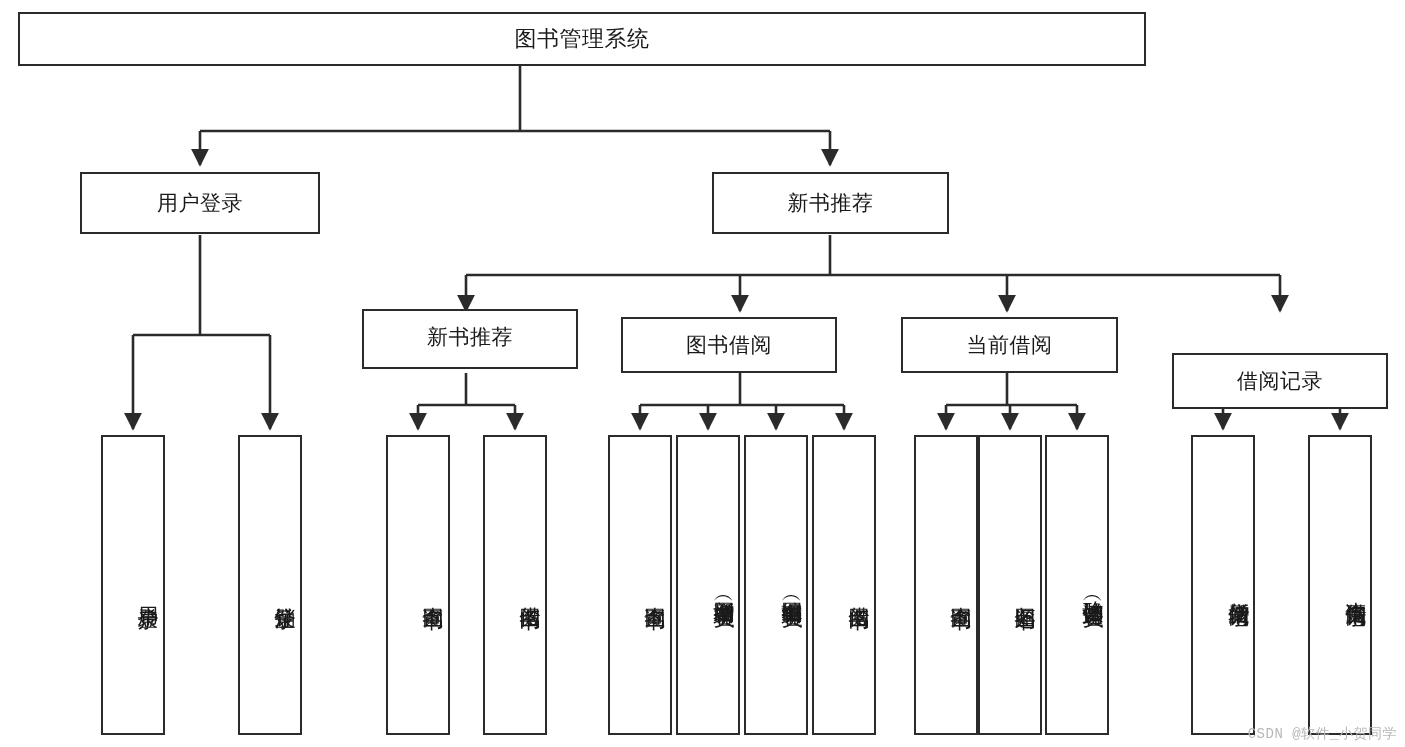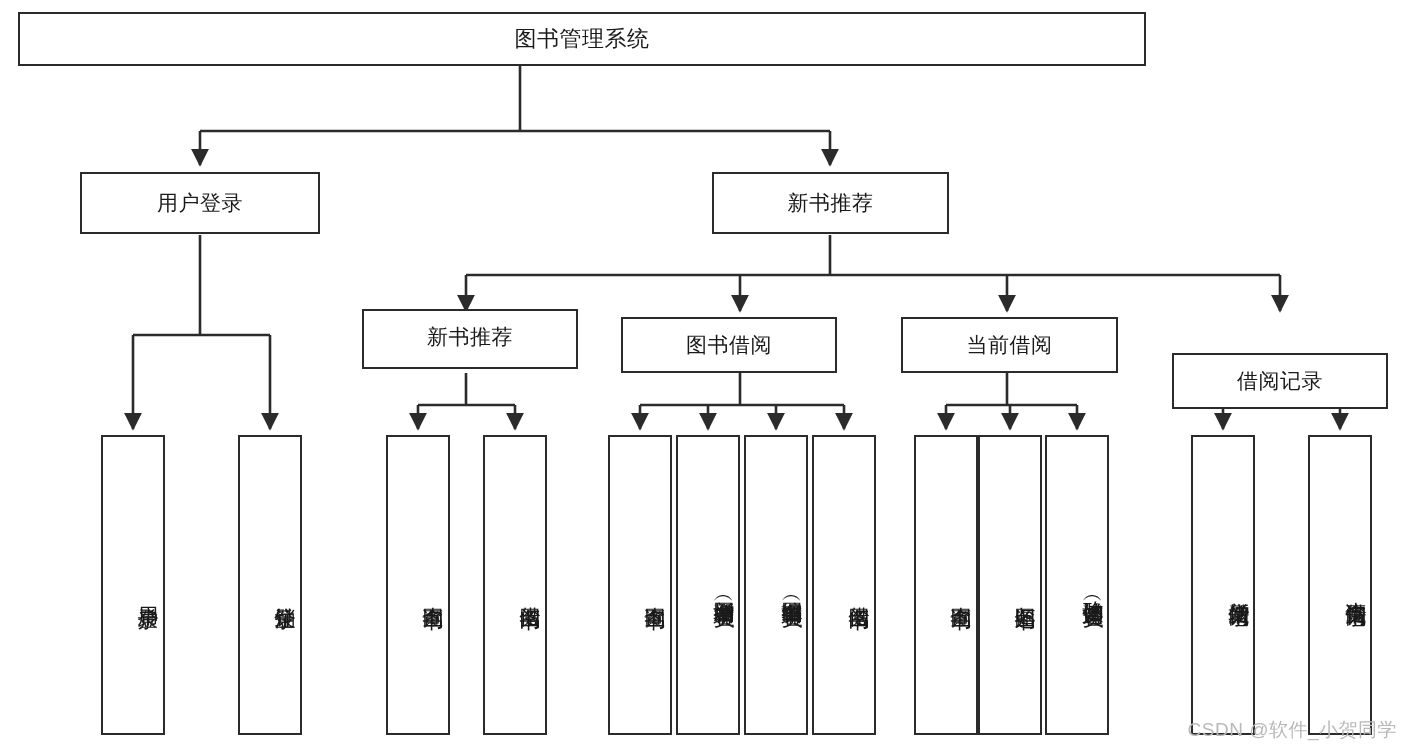--- a/index.html
+++ b/index.html
@@ -57,25 +57,26 @@
     line-height: 1.3;
   }
   .node .label {
     display: block;
     white-space: pre;
   }
   #watermark {
     position: absolute;
     right: 8px;
     bottom: 4px;
-    font-size: 19px;
+    font-size: 14px;
     color: #b8b8b8;
     letter-spacing: 0.5px;
     white-space: nowrap;
     pointer-events: none;
+    font-family: Liberation Mono, monospace;
   }
 </style>
 </head>
 <body>
 
 <div id="canvas">
 
   <svg id="edges" viewBox="0 0 1405 747" width="1405" height="747" xmlns="http://www.w3.org/2000/svg">
     <defs>
       <marker id="arrow" viewBox="0 0 10 10" refX="9" refY="5" markerWidth="7" markerHeight="7" orient="auto-start-reverse">

